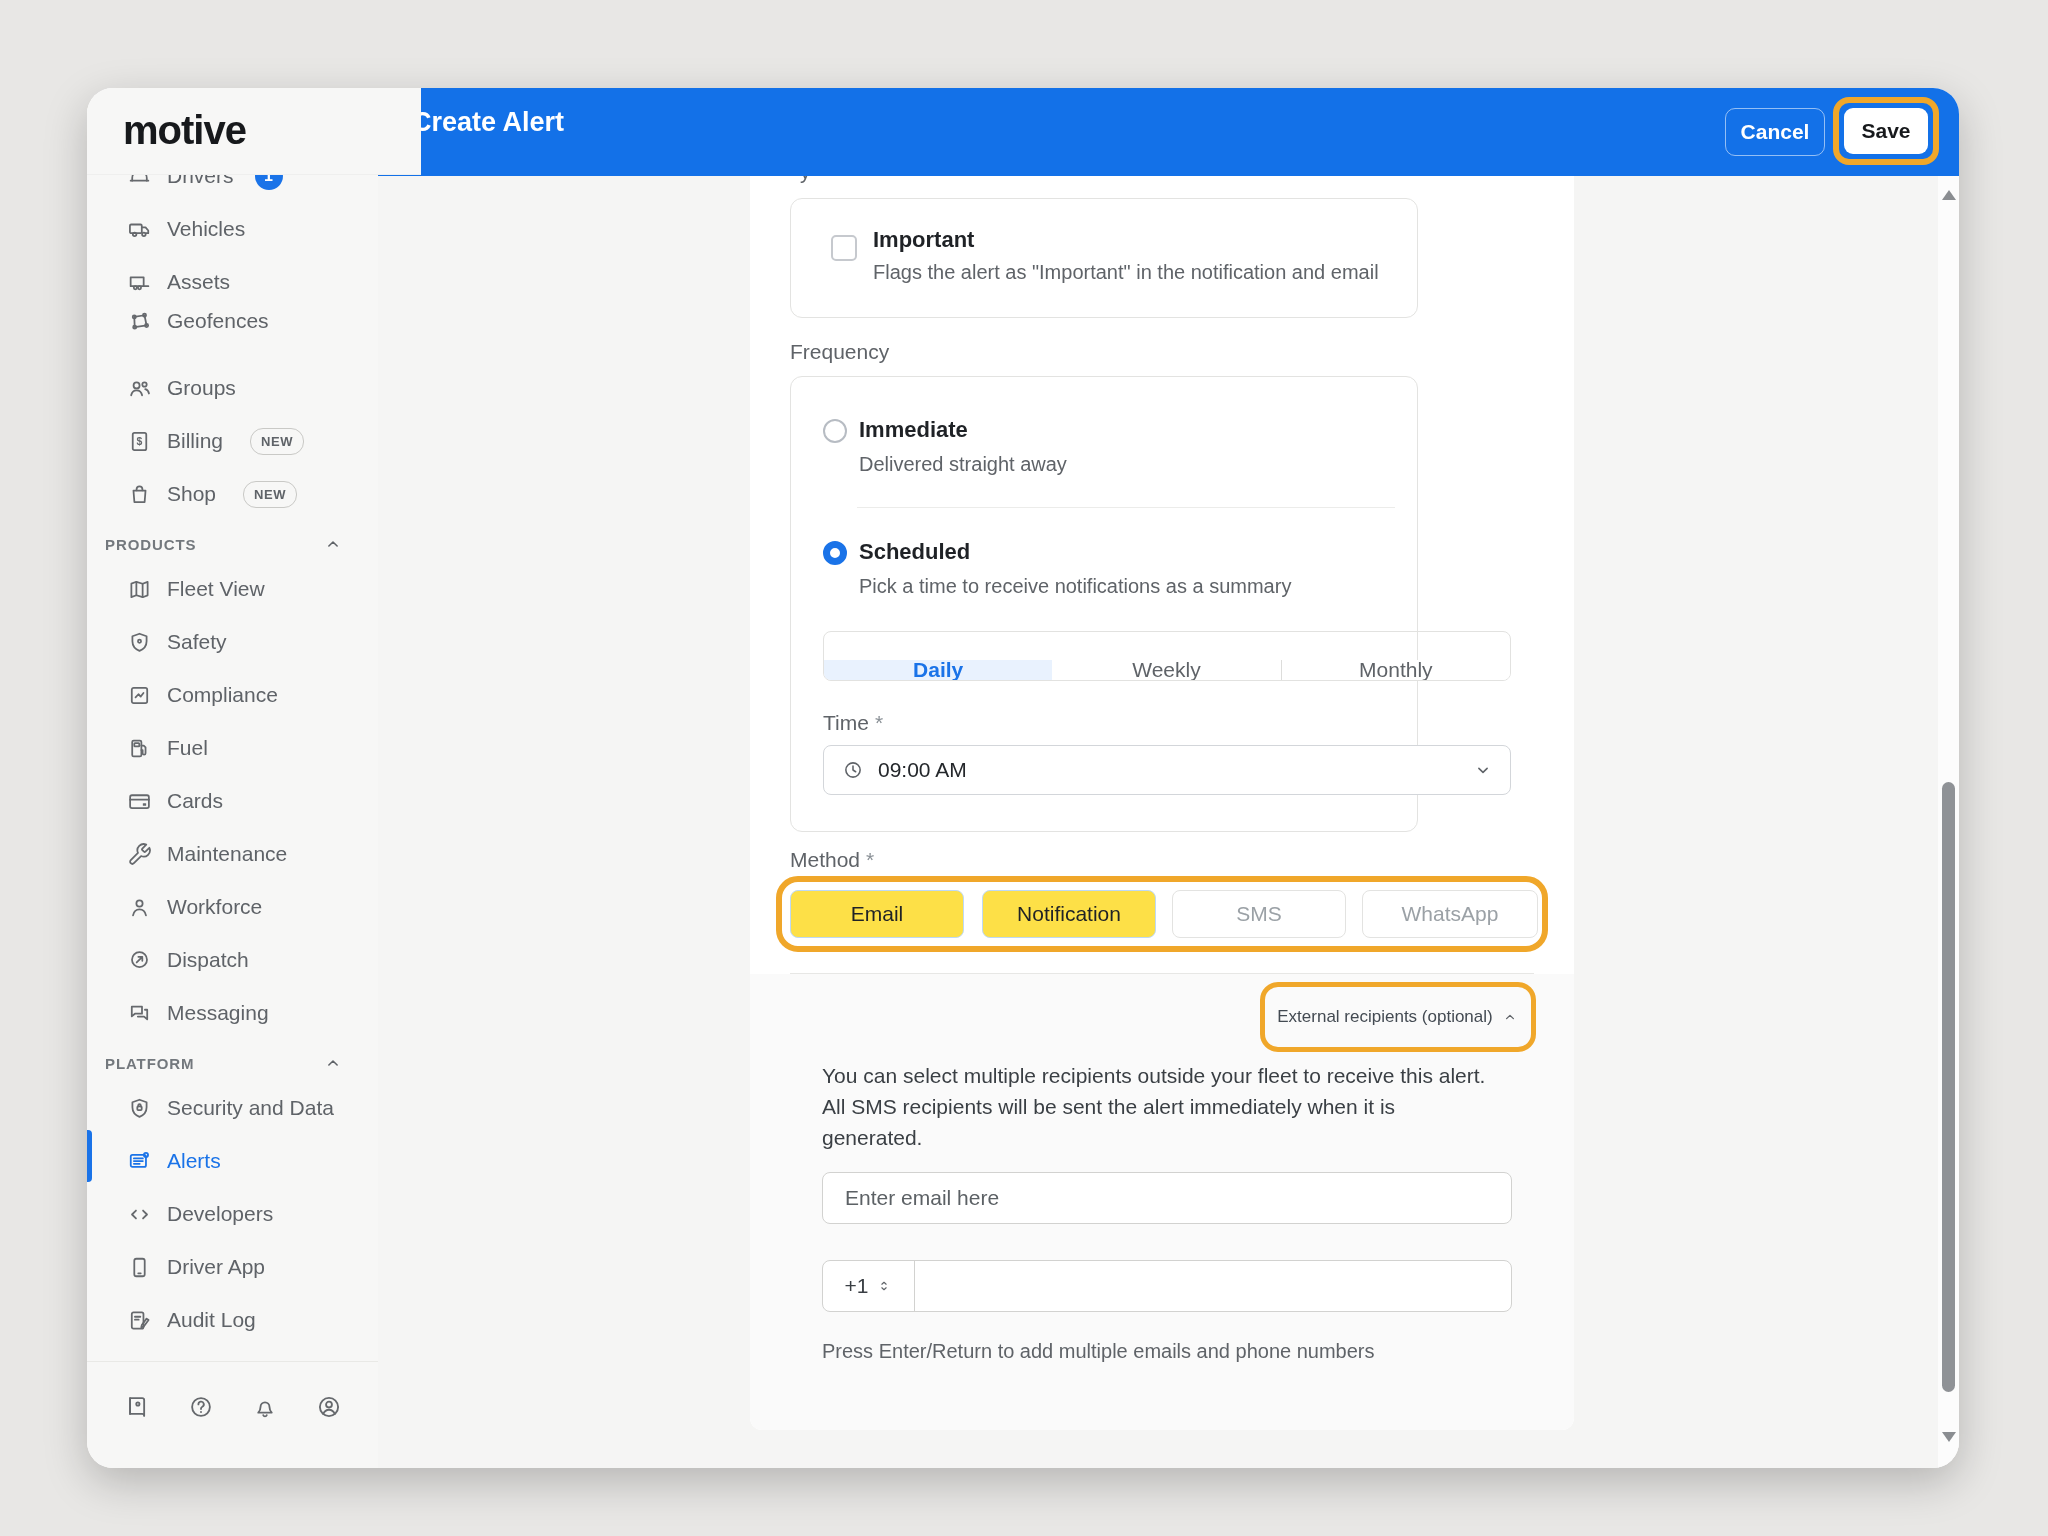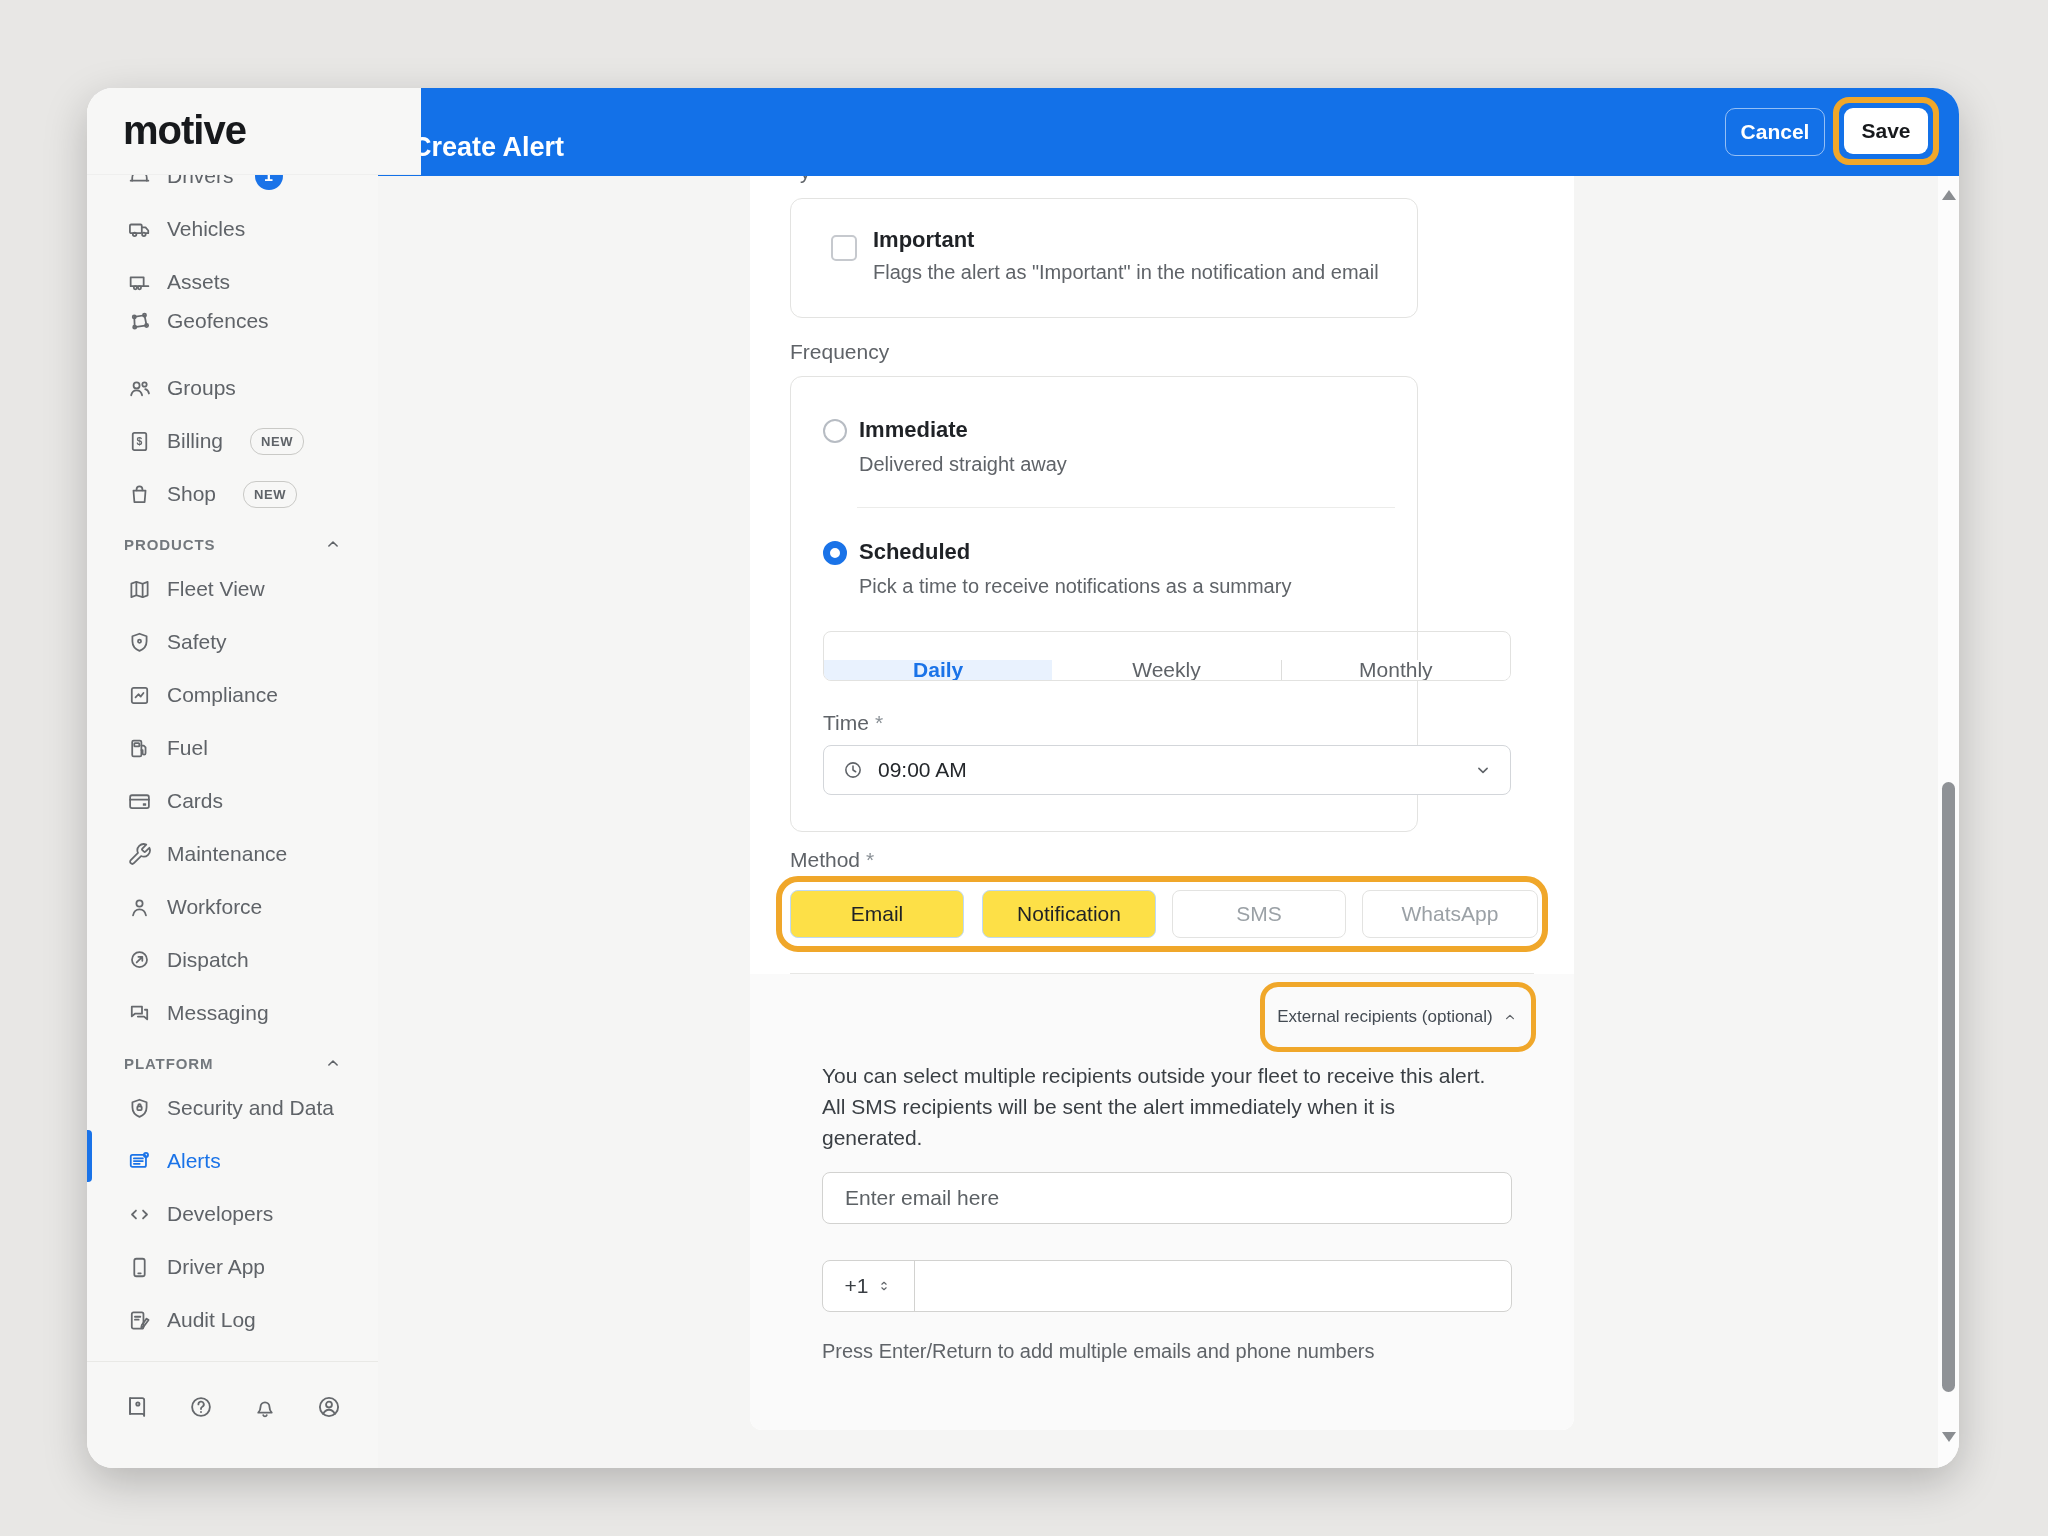--- a/index.html
+++ b/index.html
@@ -14,30 +14,30 @@
   .srow .slabel{font-size:21px;color:#5f6368;white-space:nowrap;}
   .srow.sel .slabel{color:#1a73e8;}
   .icn{width:25px;height:25px;flex:none;}
   .icn *{stroke:#66696d;fill:none;stroke-width:1.7;stroke-linecap:round;stroke-linejoin:round;}
   .icn .fil{fill:#66696d;stroke:none;}
   .srow.sel .icn *{stroke:#1a73e8;}
   .badge{margin-left:6px;min-width:28px;height:28px;border-radius:14px;background:#1a73e8;color:#fff;font-size:16px;font-weight:700;
          display:flex;align-items:center;justify-content:center;}
   .newpill{margin-left:12px;height:25px;padding:0 10px;border:1.5px solid #c9c9c6;border-radius:13px;color:#5f6368;
            font-size:13px;font-weight:600;letter-spacing:.6px;display:flex;align-items:center;}
-  .ssection{position:absolute;left:0;width:100%;height:52px;display:flex;align-items:center;padding:0 34px 0 37px;box-sizing:border-box;
+  .ssection{position:absolute;left:0;width:100%;height:52px;display:flex;align-items:center;padding:0 34px 0 18px;box-sizing:border-box;
             justify-content:space-between;cursor:pointer;}
   .ssection span{font-size:15px;font-weight:600;letter-spacing:.9px;color:#73787d;}
   .selbar{position:absolute;left:0;width:5px;height:52px;background:#1a73e8;border-radius:0 4px 4px 0;}
   .sdivider{position:absolute;left:0;right:0;top:1273px;border-top:1px solid #e9e9e6;}
   .sbottom{position:absolute;left:0;top:1293px;width:100%;height:52px;display:flex;align-items:center;padding-left:37px;gap:38px;box-sizing:border-box;}
   .sbottom .ibtn{width:26px;height:26px;cursor:pointer;}
   
   .topbar{position:absolute;left:291px;top:0;width:1581px;height:88px;background:#1371e8;}
-  .tb-title{position:absolute;left:34px;top:0;height:68px;display:flex;align-items:center;color:#fff;font-size:27px;font-weight:700;margin-top:25px;}
+  .tb-title{position:absolute;left:34px;top:0;height:68px;display:flex;align-items:center;color:#fff;font-size:27px;font-weight:700;}
   .btn-cancel{position:absolute;right:134px;top:20px;width:100px;height:48px;border:1.5px solid rgba(255,255,255,.55);border-radius:10px;
               color:#fff;font-size:21px;font-weight:600;display:flex;align-items:center;justify-content:center;cursor:pointer;box-sizing:border-box;}
   .save-ring{position:absolute;right:20px;top:9px;border:6px solid #f0a72a;border-radius:16px;padding:5px;}
   .btn-save{width:84px;height:46px;background:#fff;border-radius:9px;color:#17191c;font-size:21px;font-weight:700;
             display:flex;align-items:center;justify-content:center;cursor:pointer;}
   
   .main{position:absolute;left:291px;top:88px;width:1581px;height:1292px;background:#f5f5f4;}
   .panel{position:absolute;left:372px;top:0;width:824px;height:1254px;background:#fff;border-radius:0 0 12px 12px;overflow:hidden;}
   .frag{position:absolute;left:50px;top:0;height:9px;overflow:hidden;color:#5f6368;font-size:21px;}
   .frag span{display:block;margin-top:-16px;}

